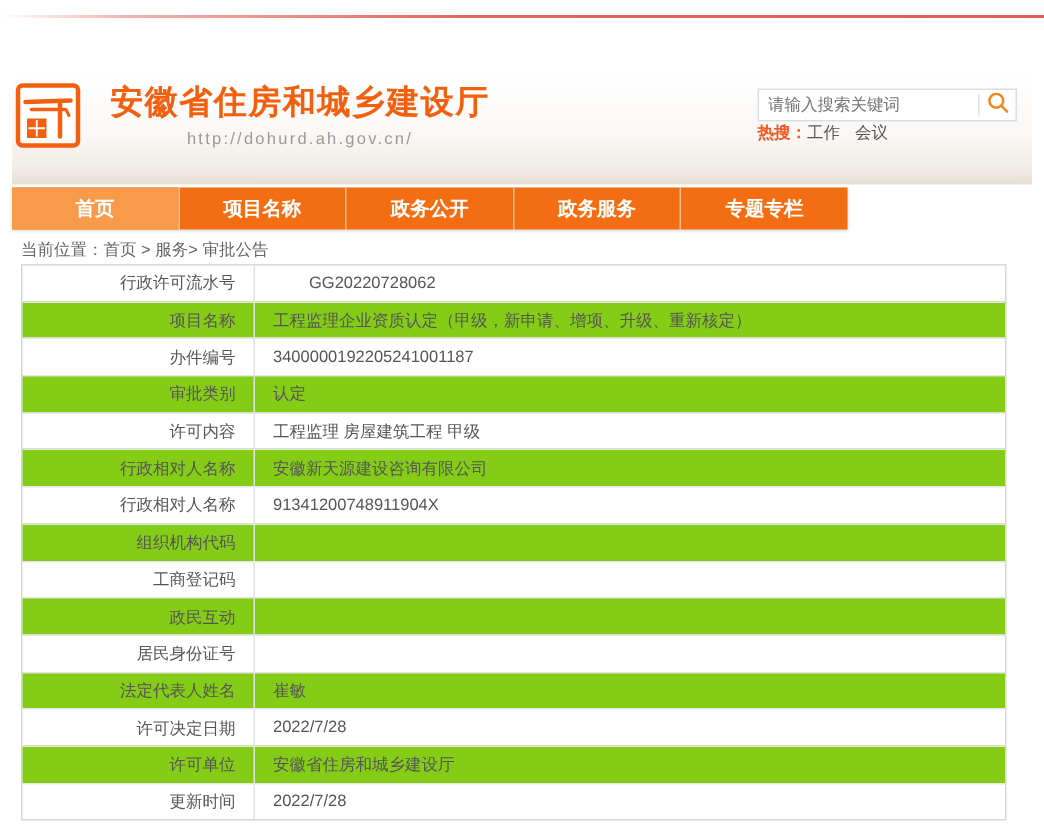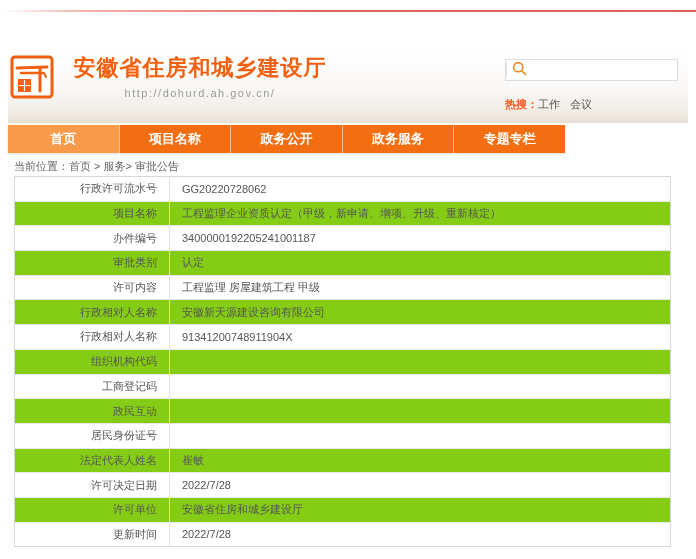--- a/index.html
+++ b/index.html
@@ -33,21 +33,21 @@
   }
   .search-input{
     flex:1;border:0;outline:none;padding:0 6px;font-size:11px;color:#555;
     font-family:"Liberation Sans","DejaVu Sans",sans-serif;background:transparent;min-width:0;
   }
   .search-divider{width:1px;height:14px;background:#e0e0e0;}
   .search-btn{
     width:24px;height:100%;border:0;background:transparent;cursor:pointer;
     display:flex;align-items:center;justify-content:center;padding:0;
   }
-  .hot-line{margin-top:16px;font-size:11px;color:#555;display:flex;align-items:flex-start;}
+  .hot-line{margin-top:0;font-size:11px;color:#555;display:flex;align-items:flex-start;}
   .hot-label{color:#f4581e;font-weight:bold;}
   .hot-line span.kw{margin-right:10px;color:#555;}
   
   .nav{
     position:absolute;left:8px;top:125px;width:557px;height:28px;
     display:flex;background:#f36e12;box-shadow:0 1px 2px rgba(0,0,0,.15);
   }
   .nav-item{
     flex:1;display:flex;align-items:center;justify-content:center;
     color:#ffffff;font-size:13px;font-weight:bold;cursor:pointer;
@@ -58,21 +58,21 @@
   
   .breadcrumb{
     position:absolute;left:14px;top:159px;font-size:11px;color:#666;
   }
   
   .table{
     position:absolute;left:14px;top:176px;width:657px;
     border:1px solid #d8d8d8;box-sizing:border-box;background:#fff;
   }
   .t-row{display:flex;height:23.7px;align-items:stretch;border-top:1px solid #e6e6e6;}
-  .t-row:first-child{border-top:0;}
+  .t-row:first-child{border-top:0;gap:24px;}
   .t-row.alt{background:#84cc16;}
   .t-label{
     width:155px;box-sizing:border-box;padding-right:12px;
     display:flex;align-items:center;justify-content:flex-end;
     font-size:11px;color:#555;border-right:1px solid #e3e3e3;white-space:nowrap;
   }
   .t-value{
     flex:1;display:flex;align-items:center;padding-left:12px;
     font-size:11px;color:#555;white-space:nowrap;overflow:hidden;
   }
@@ -95,20 +95,21 @@
         <path d="M14.5 25 v11 M9 30.5 h11" stroke="#ffffff" stroke-width="1.2"></path>
       </svg>
     </span>
   </div>
   <div class="title-block">
     <div class="site-title">安徽省住房和城乡建设厅</div>
     <div class="site-url">http://dohurd.ah.gov.cn/</div>
   </div>
   <div class="search-area">
     <div class="search-box">
+      <input class="search-input" type="text" placeholder="请输入搜索关键词" style="">
       <div class="search-divider"></div>
       <button class="search-btn">
         <span>
           <svg width="15" height="15" viewBox="0 0 15 15">
             <circle cx="6.2" cy="6.2" r="4.6" fill="none" stroke="#f0861c" stroke-width="1.6"></circle>
             <path d="M9.8 9.8 L13.4 13.4" stroke="#f0861c" stroke-width="1.6" stroke-linecap="round"></path>
           </svg>
         </span>
       </button>
     </div>

